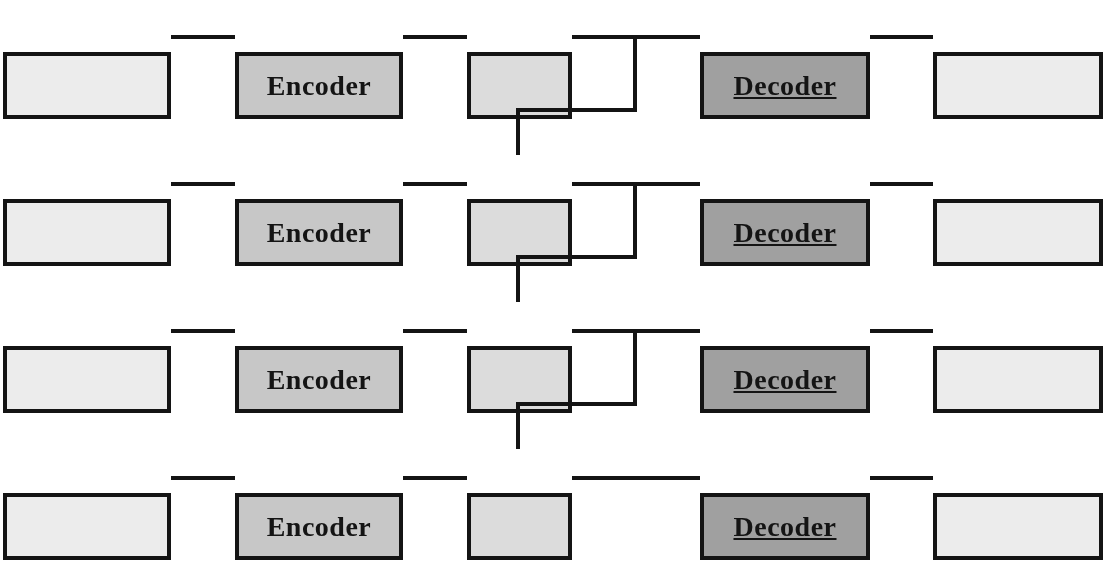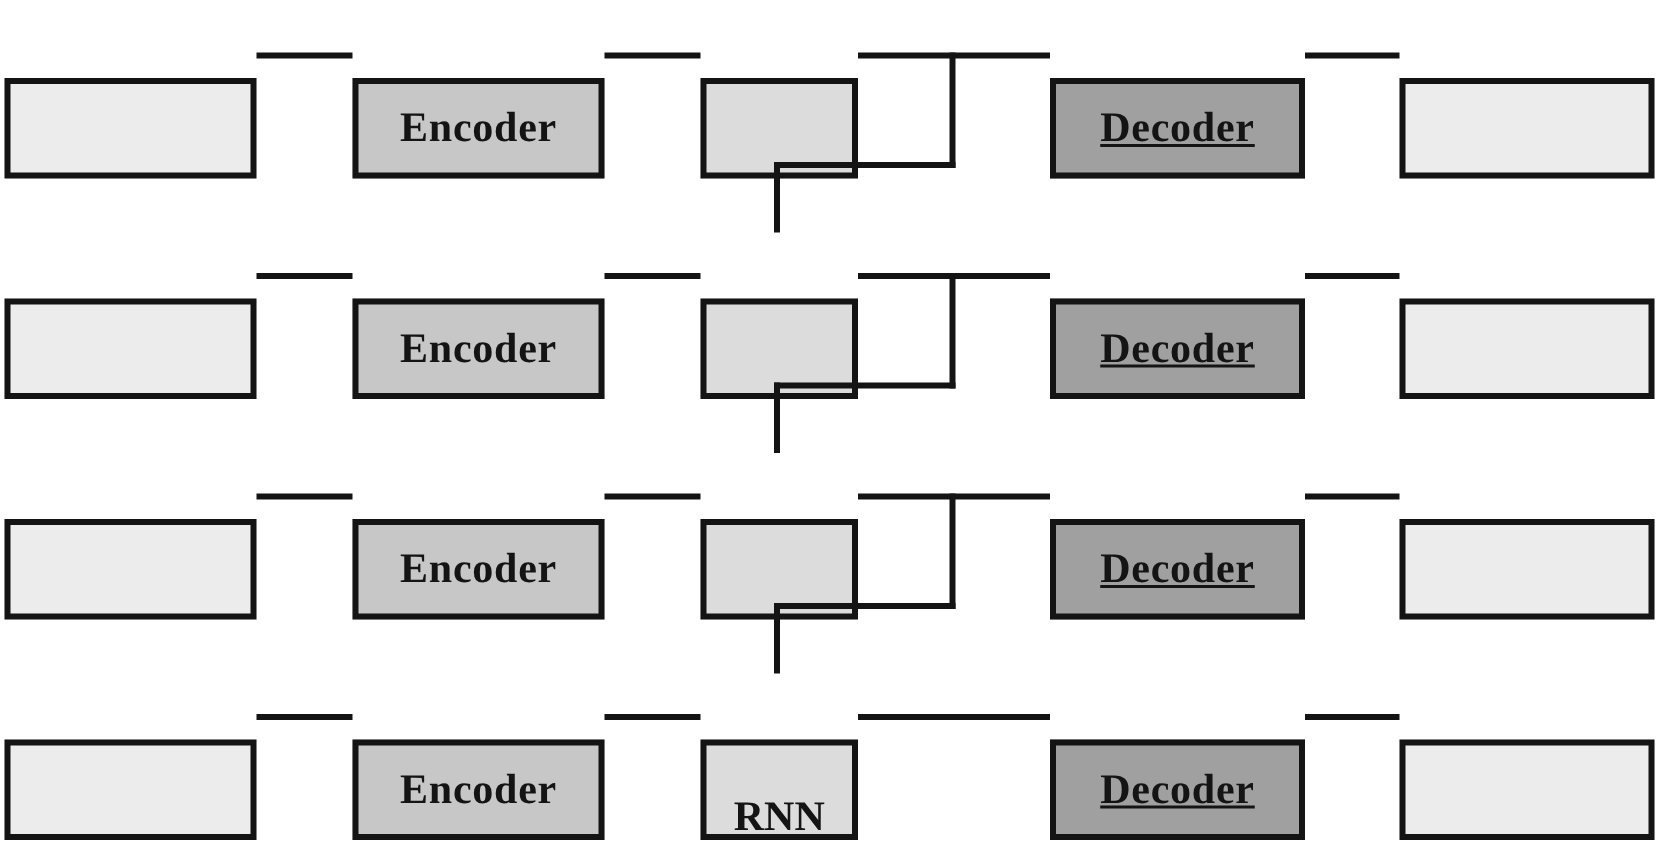--- a/index.html
+++ b/index.html
@@ -122,15 +122,14 @@
     <div class="box enc">
         <span>Encoder</span>
       </div>
     <div class="box state"></div>
     <div class="box dec">
         <span>Decoder</span>
       </div>
     <div class="box io io-r"></div>
   </div>
 
-  <div class="caption">RNN</div>
 
 </div>
 
 </body></html>

